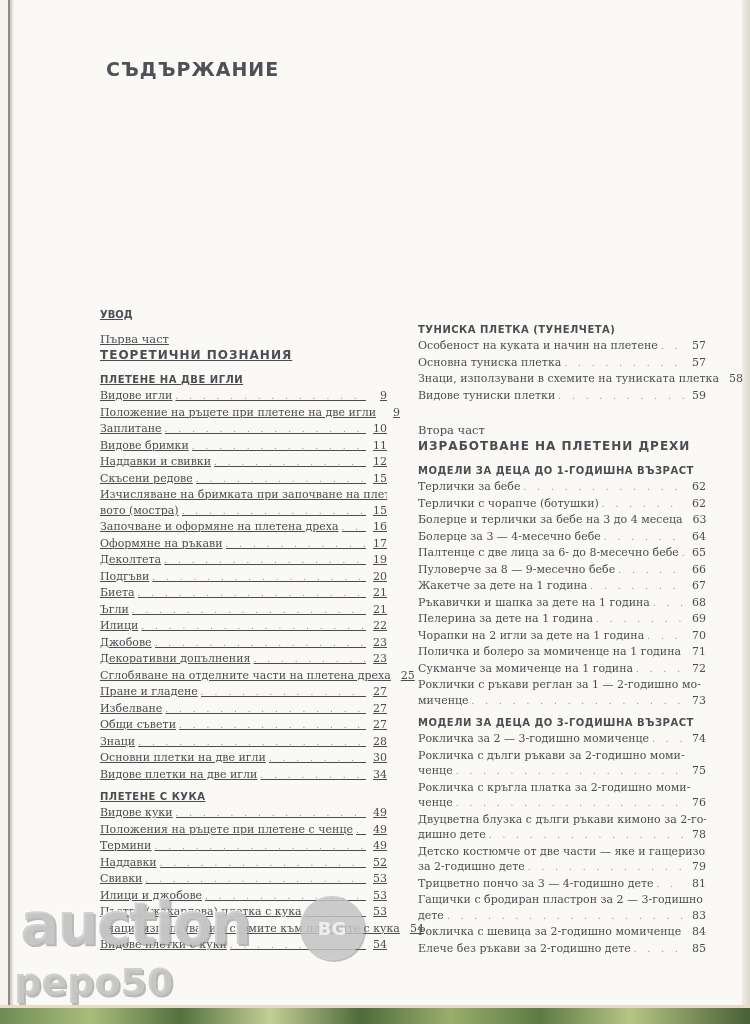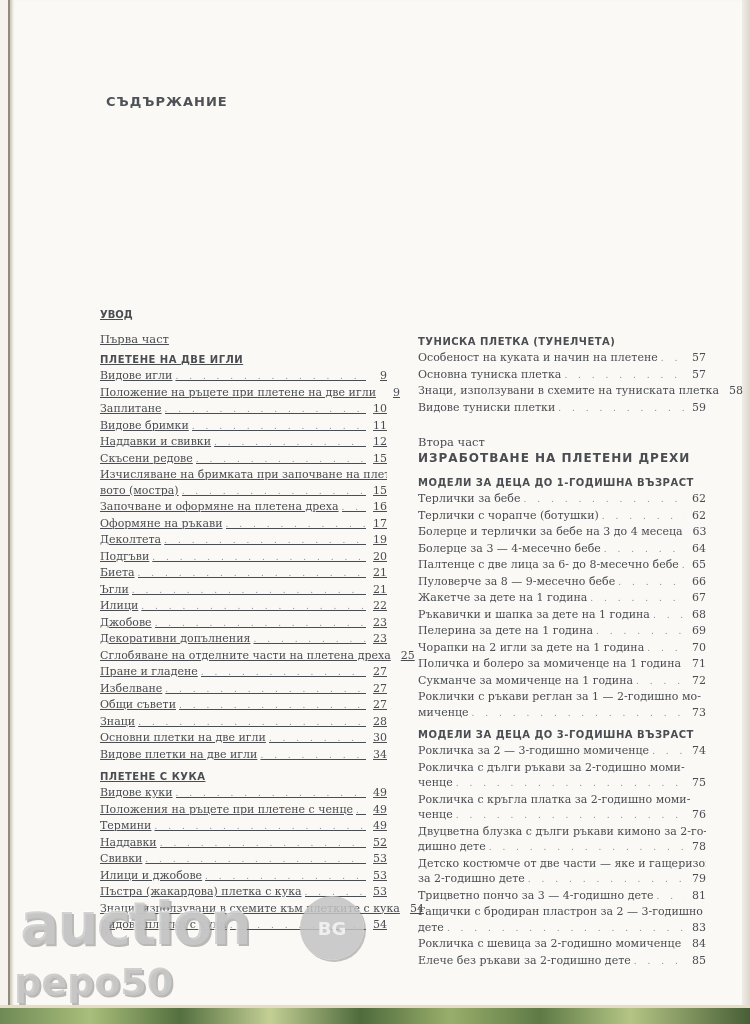--- a/index.html
+++ b/index.html
@@ -20,25 +20,25 @@
   }
   .bottom-strip {
     position:absolute; left:0; bottom:0; width:750px; height:19px;
     background:linear-gradient(90deg,#6f8a55 0%,#a9be7b 12%,#54703f 24%,#c3cf95 36%,#4f6b3c 48%,#98ae6b 60%,#5e7a45 72%,#b4c585 84%,#485f36 100%);
   }
   .bottom-strip::before {
     content:""; position:absolute; left:0; top:0; width:100%; height:3px; background:#e7dcc6;
   }
   .title {
     position:absolute; left:106px; top:58px;
-    font-family:"DejaVu Sans", sans-serif; font-weight:bold; font-size:13px; letter-spacing:1px; color:#4e5258;margin-top:36px;
+    font-family:"DejaVu Sans", sans-serif; font-weight:bold; font-size:19px; letter-spacing:1px; color:#4e5258;
   }
   .col { position:absolute; font-size:11px; }
   .col-left { left:100px; top:308px; width:287px;text-decoration:underline; }
-  .col-right { left:418px; top:328px; width:288px; }
+  .col-right { left:418px; top:316px; width:288px; }
   .intro { font-family:"DejaVu Sans", sans-serif; font-weight:bold; font-size:10px; height:19px; line-height:14px; }
   .part-label { font-size:11.5px; height:14px; line-height:14px; margin-top:5px; }
   .part-title { font-family:"DejaVu Sans", sans-serif; font-weight:bold; font-size:12px; letter-spacing:1px; height:20px; line-height:18px; }
   .sec-head { font-family:"DejaVu Sans", sans-serif; font-weight:bold; font-size:10px; letter-spacing:0.5px; height:16px; line-height:16px; margin-top:6px; }
   .entry { display:flex; align-items:baseline; line-height:15.5px; min-height:15.5px; }
   .entry .t { white-space:nowrap;text-align:right; }
   .entry .dots { flex:1; overflow:hidden; white-space:nowrap; color:#8a8d92; letter-spacing:4px; margin:0 3px; font-size:9px; }
   .entry .dots::before { content:". . . . . . . . . . . . . . . . . . . . . . . . . . . . . . . . . . . . . . . . . . . . . . . ."; }
   .entry .p { width:18px; text-align:right; flex-shrink:0; }
   .entry.wrap { flex-wrap:wrap; }
@@ -68,20 +68,21 @@
 <body>
 
 <div class="page"></div>
 <div class="right-edge"></div>
 
 <div class="title">СЪДЪРЖАНИЕ</div>
 
 <div class="col col-left">
   <div class="intro">УВОД</div>
   <div class="part-label">Първа част</div>
+  <div class="part-title">ТЕОРЕТИЧНИ ПОЗНАНИЯ</div>
   <div id="left-sections">
       <div class="sec-head">ПЛЕТЕНЕ НА ДВЕ ИГЛИ</div>
       <div class="entry">
         <span class="t">Видове игли</span>
         <span class="dots"></span>
         <span class="p">9</span>
       </div>
       <div class="entry">
         <span class="t">Положение на ръцете при плетене на две игли</span>
         <span class="dots"></span>

